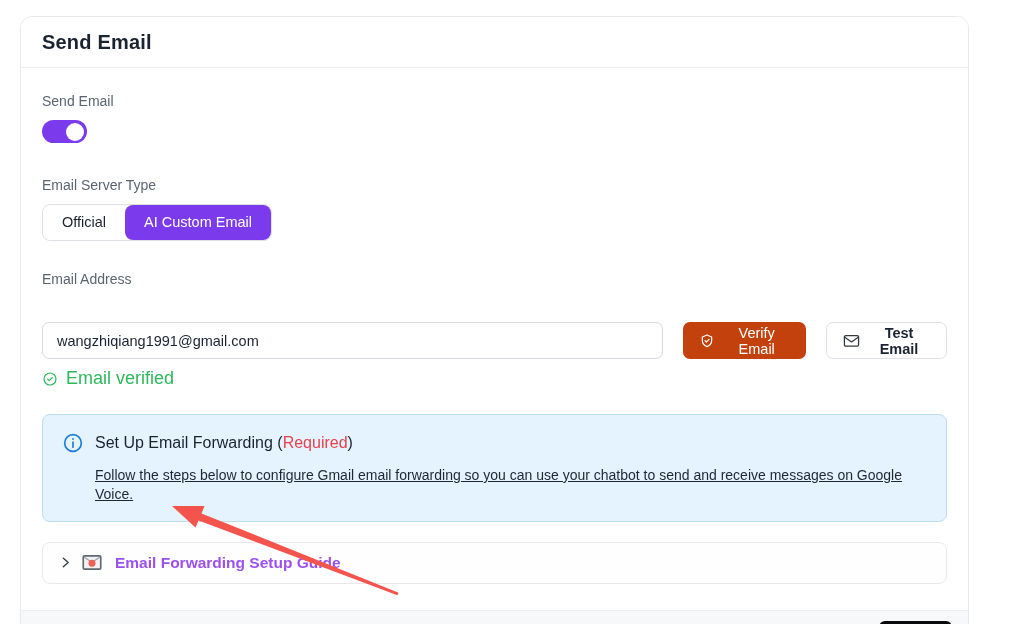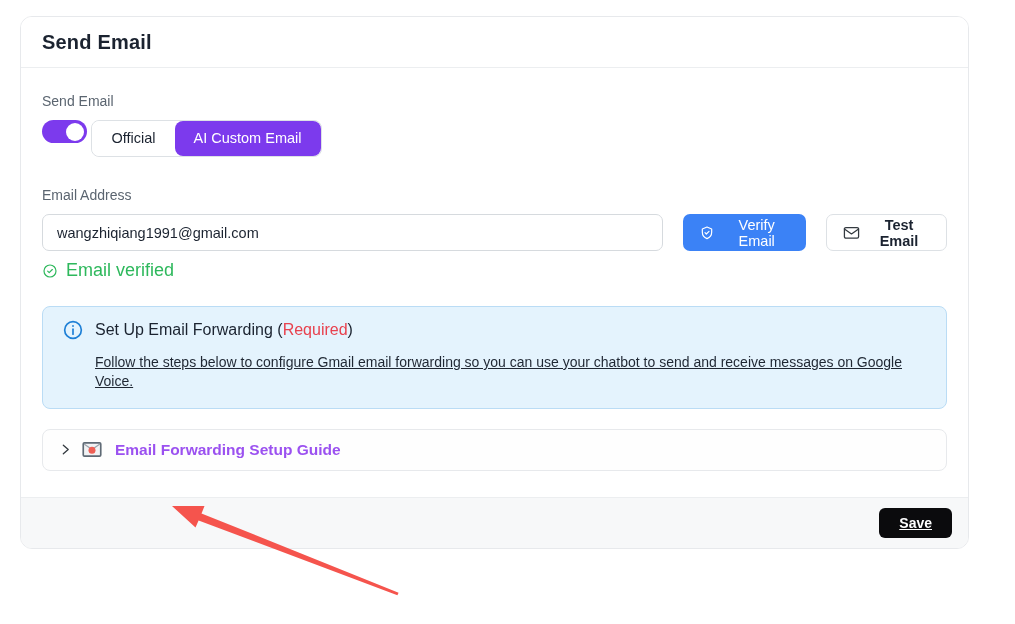--- a/index.html
+++ b/index.html
@@ -44,30 +44,30 @@
   
   .email-row { display: flex; gap: 20px; align-items: flex-end; }
   .email-input {
     width: 686px; height: 37px; border: 1px solid #d6dade; border-radius: 7px;
     padding: 0 14px; font-size: 14.5px; color: #1b2330; outline: none;
     font-family: "Liberation Sans", sans-serif;
   }
   .btn { display: inline-flex; align-items: center; gap: 8px; height: 37px;
     padding: 0 16px; border-radius: 7px; font-size: 14.5px; cursor: pointer; border: none;
     font-family: "Liberation Sans", sans-serif; }
-  .btn-purple { background: #3b82f6; color: #fff; }
+  .btn-purple { background: #c2410c; color: #fff; margin-top: 24px; }
   .btn-outline { background: #fff; color: #1b2330; border: 1px solid #dde1e5; font-weight: bold; }
 
   .verified-row { display: flex; align-items: center; gap: 8px; margin-top: 9px;
     color: #2eb85c; font-size: 18px; }
 
   
   .info-box {
     margin-top: 25px; background: #e4f3fd; border: 1px solid #badcf5;
-    border-radius: 8px; padding: 13px 20px 17px 20px;
+    border-radius: 8px; padding: 18px 20px 17px 20px;
   }
   .info-title-row { display: flex; align-items: center; gap: 12px; }
   .info-title { font-size: 16px; color: #1b2330; }
   .info-required { color: #e8414e; }
   .info-body { font-size: 14px; color: #1f2733; margin: 13px 0 0 32px; line-height: 1.35; text-decoration: underline; }
 
   
   .guide-panel {
     margin-top: 20px; border: 1px solid #e7e9ec; border-radius: 8px; background: #fefefe;
     padding: 11px 16px; display: flex; align-items: center; gap: 10px; cursor: pointer;
@@ -97,20 +97,21 @@
 
   <div class="card-body">
 
     
     <div class="field-label">Send Email</div>
     <div class="toggle">
       <div class="toggle-knob"></div>
     </div>
 
     
+    <div class="field-label section-gap">Email Server Type</div>
     <div class="seg-group">
       <button class="seg-btn">Official</button>
       <button class="seg-btn active">AI Custom Email</button>
     </div>
 
     
     <div class="field-label section-gap" style="">Email Address</div>
     <div class="email-row">
       <input class="email-input" type="text" value="wangzhiqiang1991@gmail.com" style="">
       <button class="btn btn-purple">

